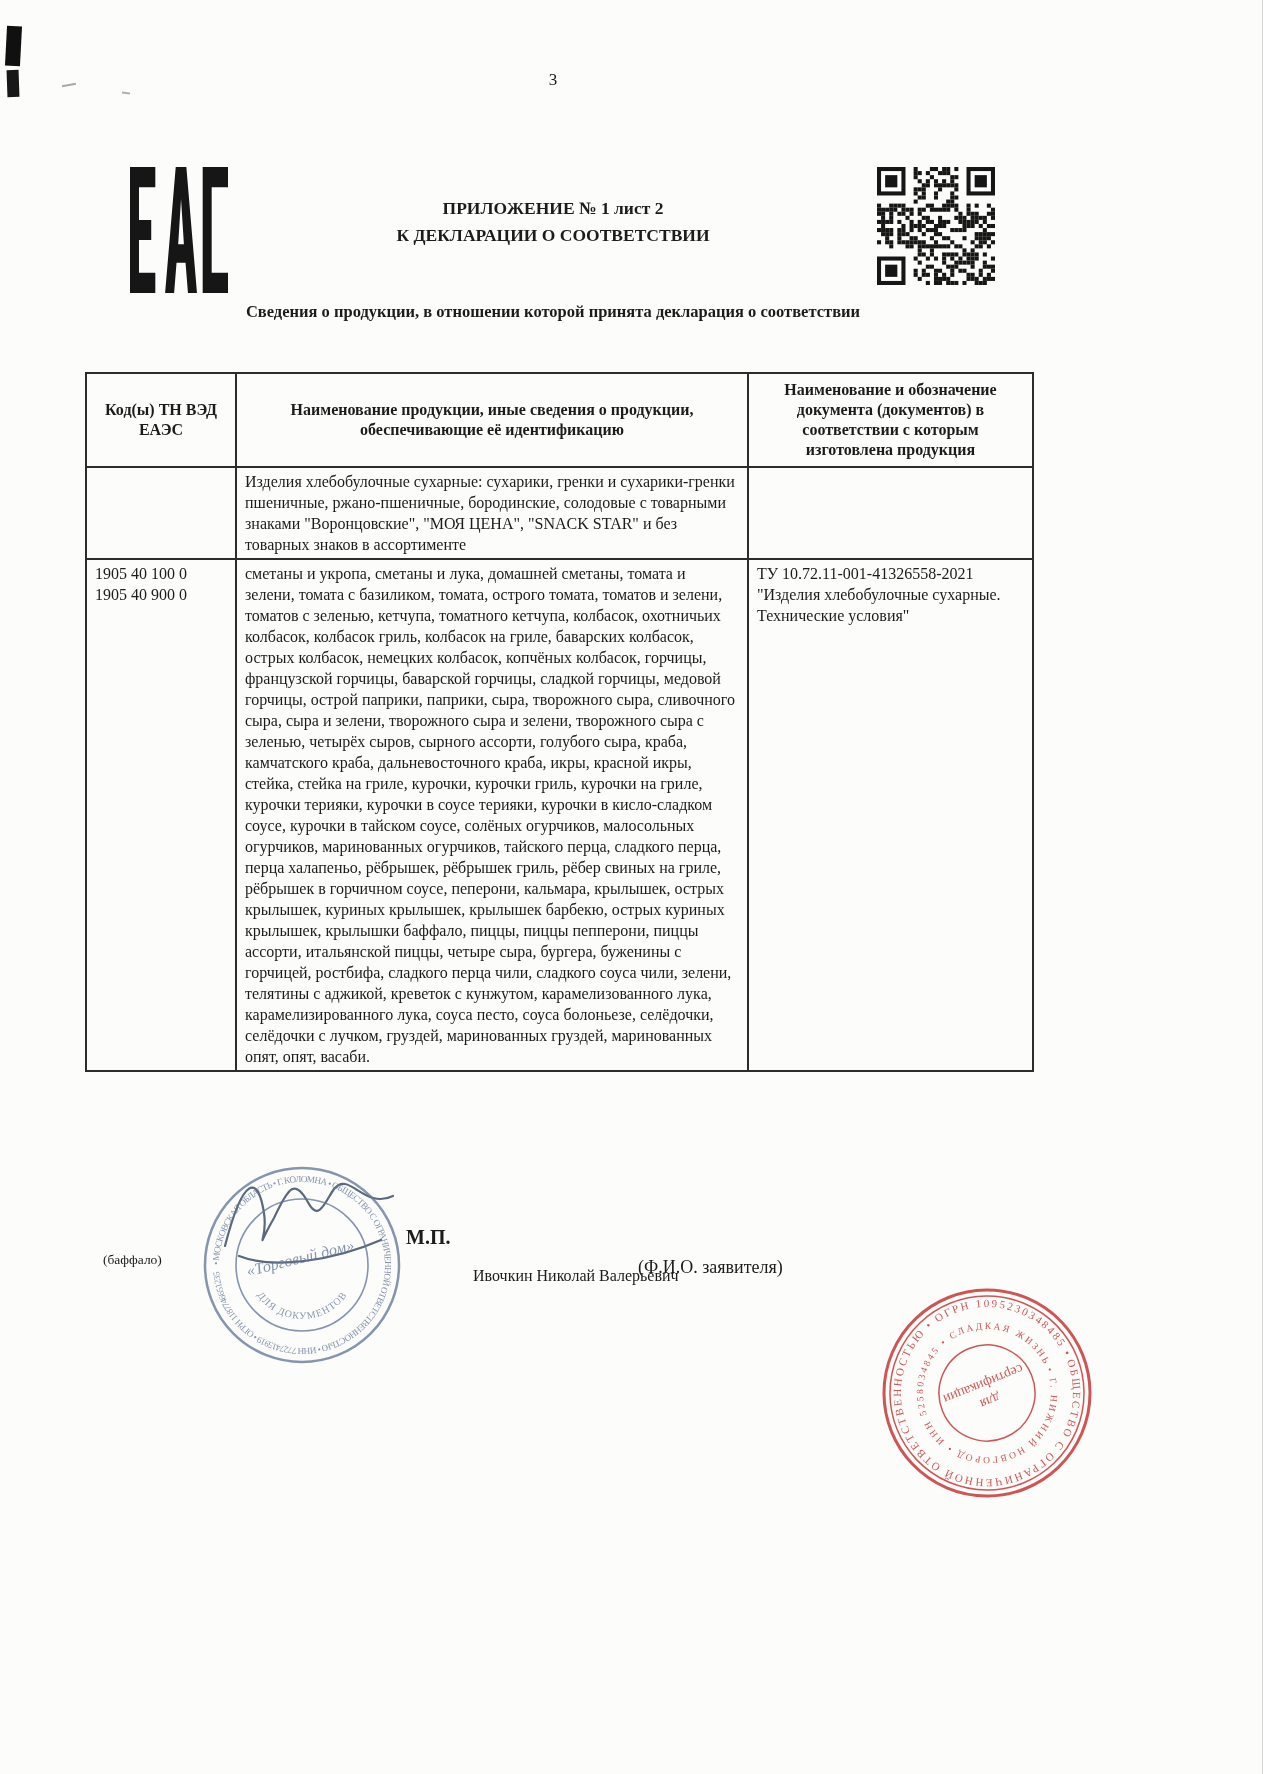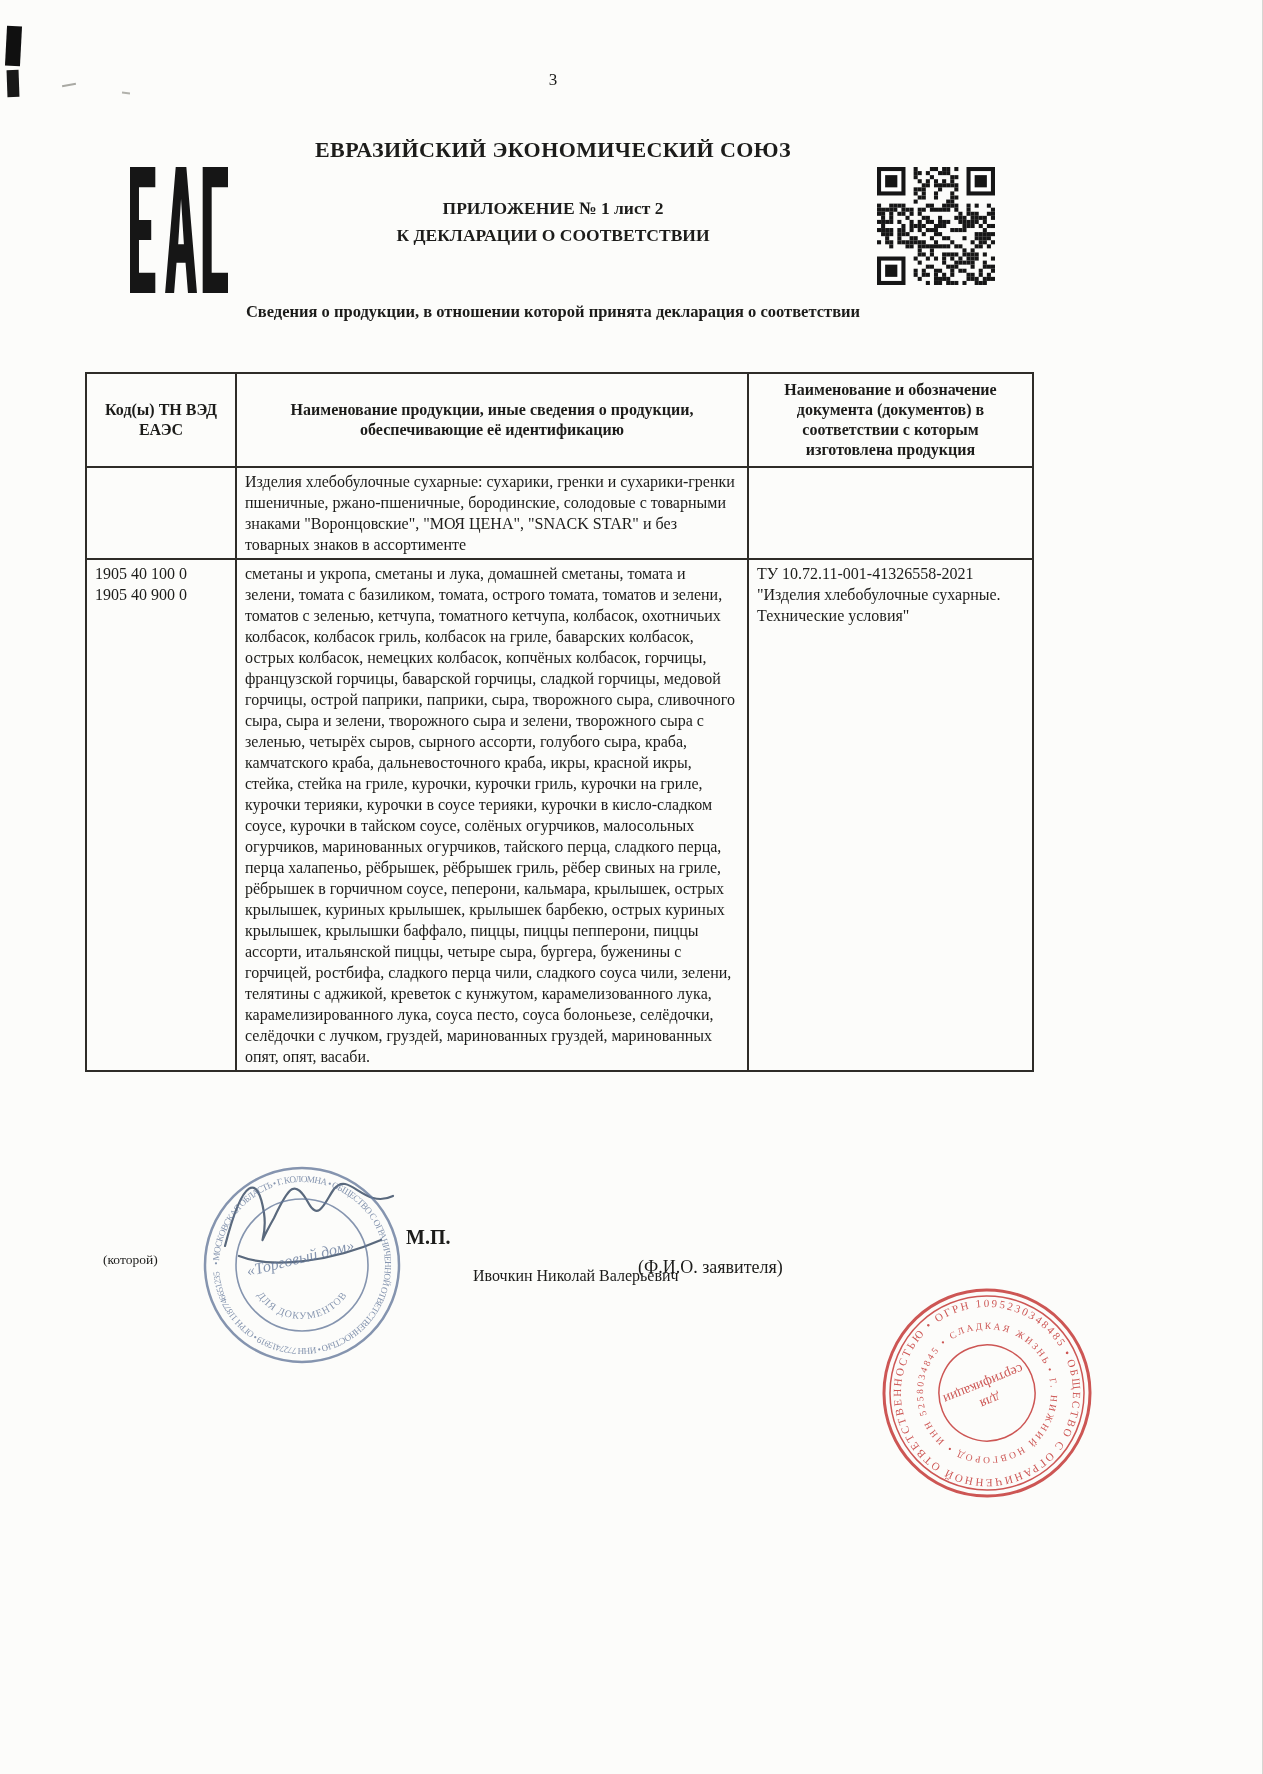--- a/index.html
+++ b/index.html
@@ -50,21 +50,20 @@
   <div class="page-number">3</div>
 
   <svg class="eac-logo" viewBox="0 0 240 150" preserveAspectRatio="none" aria-hidden="true">
     <g fill="#161616">
       <path d="M0 0 H62 V24 H22 V63 H52 V87 H22 V126 H62 V150 H0 Z"></path>
       <path transform="translate(86,0)" fill-rule="evenodd" d="M26 0 H52 L78 150 H56 L50 114 H28 L22 150 H0 Z M39 38 L32 92 H46 Z"></path>
       <path transform="translate(178,0)" d="M0 0 H62 V24 H22 V126 H62 V150 H0 Z"></path>
     </g>
   </svg>
 
-  <div class="union-title">ЕВРАЗИЙСКИЙ ЭКОНОМИЧЕСКИЙ СОЮЗ</div>
 
   <div class="appendix">
     <div>ПРИЛОЖЕНИЕ № 1 лист 2</div>
     <div>К ДЕКЛАРАЦИИ О СООТВЕТСТВИИ</div>
   </div>
 
   <div class="qr">
     <svg id="qr" aria-hidden="true" viewBox="0 0 116 116">
         <g fill="#161616">
           <rect x="36" y="0" width="4" height="4"></rect>
@@ -426,21 +425,21 @@
       <textPath href="#g-ring" textLength="515">• МОСКОВСКАЯ ОБЛАСТЬ • Г. КОЛОМНА • ОБЩЕСТВО С ОГРАНИЧЕННОЙ ОТВЕТСТВЕННОСТЬЮ • ИНН 7727415919 • ОГРН 1187746651235</textPath>
     </text>
     <text font-size="10" fill="currentColor" text-anchor="middle" letter-spacing="1">
       <textPath href="#g-arc" startOffset="85">ДЛЯ ДОКУМЕНТОВ</textPath>
     </text>
     <text x="103" y="101" text-anchor="middle" font-size="16" font-style="italic" fill="currentColor" transform="rotate(-14 103 103)">«Торговый дом»</text>
   </svg>
 
   <div class="mp">М.П.</div>
   <div class="applicant">Ивочкин Николай Валерьевич</div>
-  <div class="sig-caption">(которой)</div>
+  <div class="sig-caption">(баффало)</div>
   <div class="fio-caption">(Ф.И.О. заявителя)</div>
 
   <svg class="stamp-red" viewBox="0 0 222 222" aria-hidden="true" style="color: rgb(197, 58, 56);">
     <defs>
       <path id="r-ring" d="M111,111 m-86,0 a86,86 0 1,1 172,0 a86,86 0 1,1 -172,0"></path>
       <path id="r-ring2" d="M111,111 m-64,0 a64,64 0 1,1 128,0 a64,64 0 1,1 -128,0"></path>
     </defs>
     <g transform="rotate(158 111 111)">
       <g fill="none" stroke="currentColor">
         <circle cx="111" cy="111" r="103" stroke-width="3"></circle>

